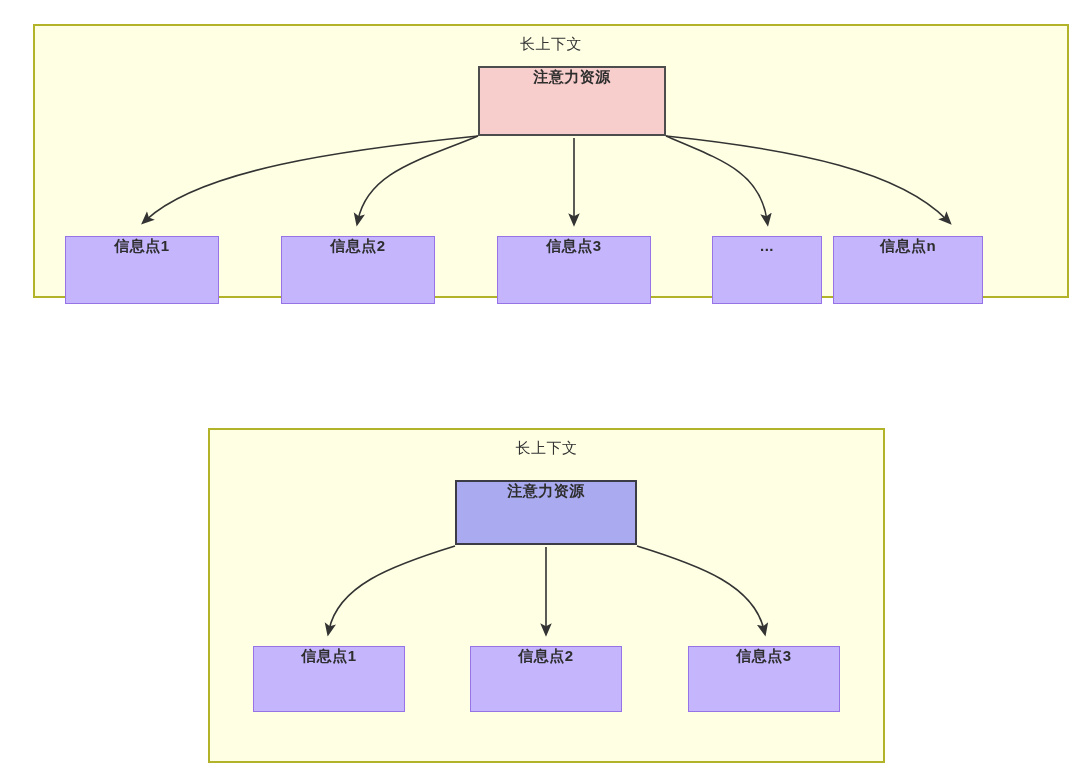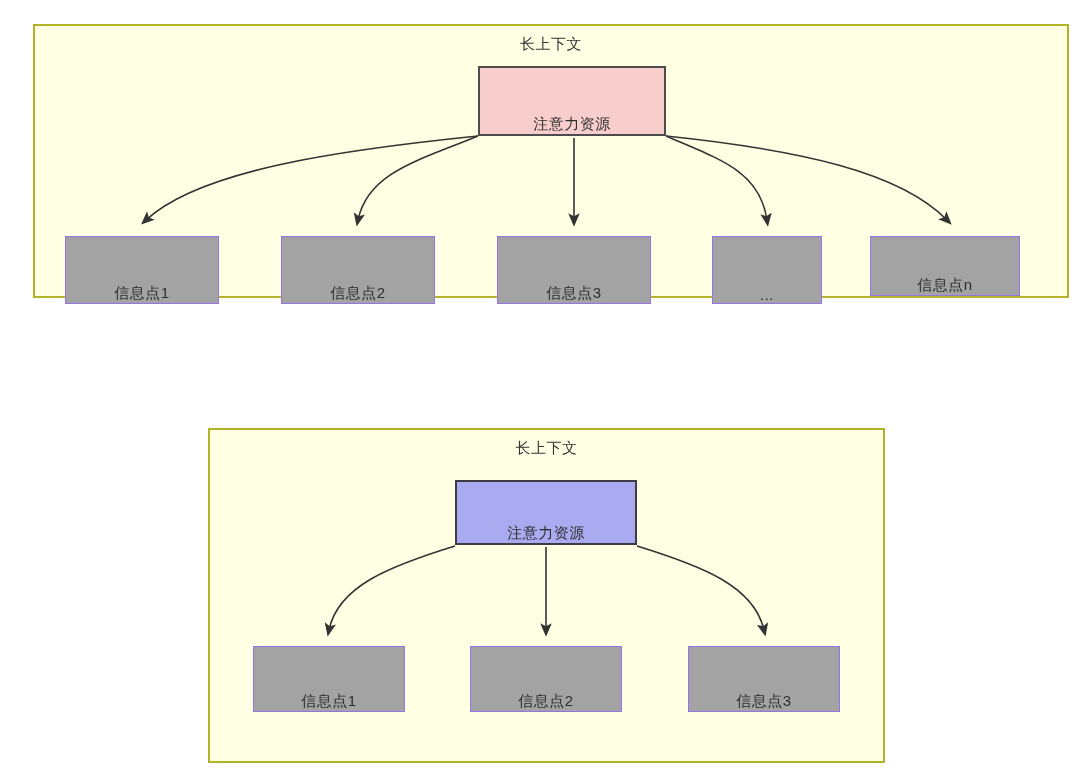--- a/index.html
+++ b/index.html
@@ -46,46 +46,47 @@
     font-size: 15px;
     color: #333333;
     letter-spacing: 0.5px;
     white-space: nowrap;
   }
   
   .node {
     position: absolute;
     box-sizing: border-box;
     display: flex;
-    align-items: flex-end;
+    align-items: flex-start;
     justify-content: center;
     font-size: 15px;
     color: #2e2e2e;
     letter-spacing: 0.5px;
     white-space: nowrap;
+    font-weight: bold;
   }
   .node.root-red {
     background: #f8cecc;
     border: 2px solid #4d4d4d;
   }
   .node.root-blue {
     background: #aaaaf0;
     border: 2px solid #3c3c47;
   }
   .node.leaf {
-    background: #a3a3a3;
+    background: #c4b5fd;
     border: 1.5px solid #9673e6;
   }
   
   #node-root-long { left: 478px; top: 66px; width: 188px; height: 70px; }
   #node-long-1 { left: 65px;  top: 236px; width: 154px; height: 68px; }
   #node-long-2 { left: 281px; top: 236px; width: 154px; height: 68px; }
   #node-long-3 { left: 497px; top: 236px; width: 154px; height: 68px; }
   #node-long-ellipsis { left: 712px; top: 236px; width: 110px; height: 68px; }
-  #node-long-n { left: 870px; top: 236px; width: 150px; height: 60px; }
+  #node-long-n { left: 833px; top: 236px; width: 150px; height: 68px; }
   
   #node-root-short { left: 455px; top: 480px; width: 182px; height: 65px; }
   #node-short-1 { left: 253px; top: 646px; width: 152px; height: 66px; }
   #node-short-2 { left: 470px; top: 646px; width: 152px; height: 66px; }
   #node-short-3 { left: 688px; top: 646px; width: 152px; height: 66px; }
 
   .edges {
     position: absolute;
     inset: 0;
     pointer-events: none;

